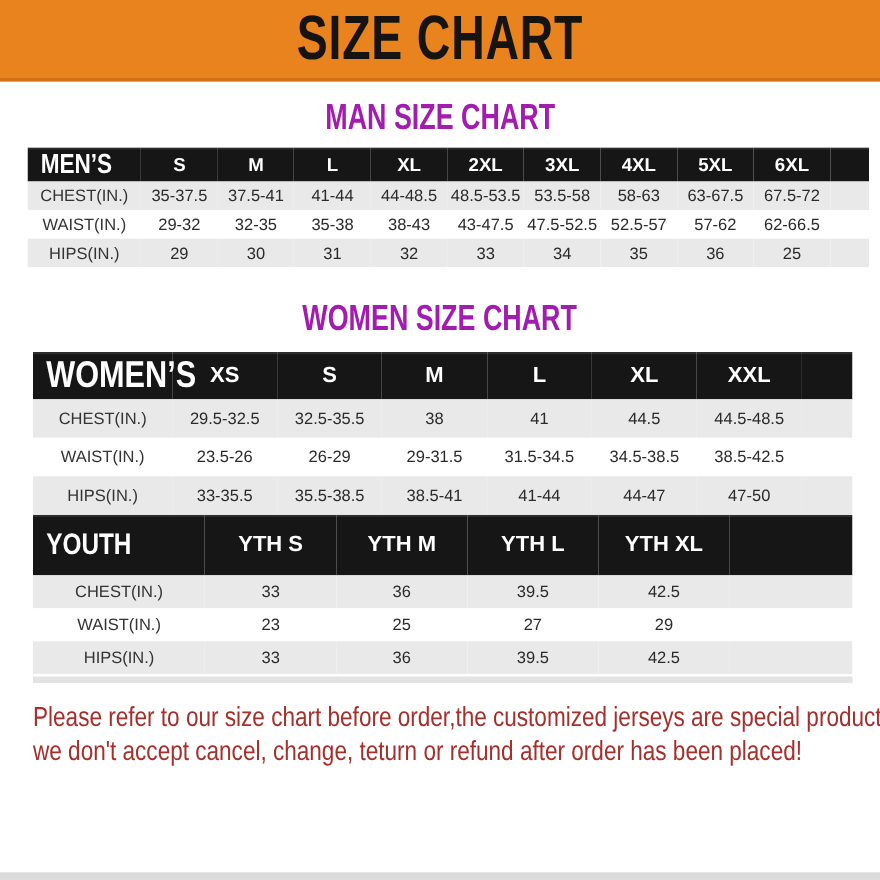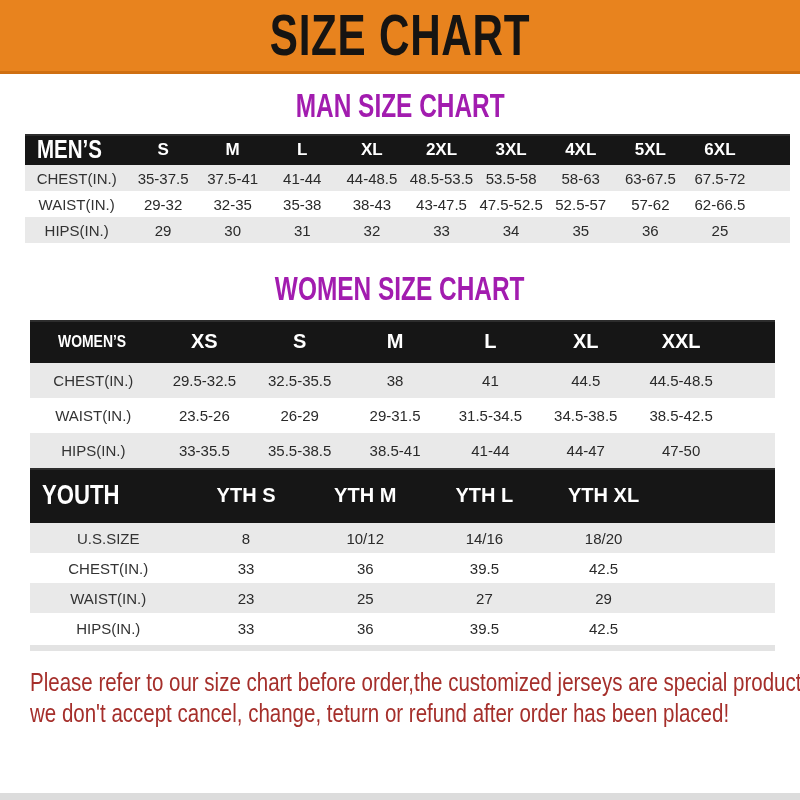--- a/index.html
+++ b/index.html
@@ -41,21 +41,21 @@
 
   thead tr{background:#161616;}
   thead th{
     color:#ffffff;text-align:center;font-weight:700;padding:0;
     box-shadow:inset 0 2px 0 rgba(255,255,255,0.10);
   }
   thead th.group-label{text-align:left;padding-left:12px;}
   .t-men thead th{height:31px;font-size:17px;}
   .t-men thead th.group-label{font-size:25px;font-weight:800;}
   .t-women thead th{height:43px;font-size:20px;}
-  .t-women thead th.group-label{font-size:17px;font-weight:800;text-align:center;}
+  .t-women thead th.group-label{font-size:34px;font-weight:800;text-align:center;}
   .t-youth thead th{height:55px;font-size:20px;}
   .t-youth thead th.group-label{font-size:27px;font-weight:800;}
 
   tbody td{text-align:center;padding:0;color:#2a2a2a;}
   tbody td.row-label{color:#333333;}
   tbody tr:nth-child(odd){background:#e9e9e9;}
   tbody tr:nth-child(even){background:#ffffff;}
   .t-men tbody td{height:26px;font-size:15px;}
   .t-women tbody td{height:35px;font-size:15px;}
   .t-youth tbody td{height:30px;font-size:15px;}
@@ -233,28 +233,20 @@
               <th class="group-label"><span class="condensed-l">YOUTH</span></th>
               <th>YTH S</th>
               <th>YTH M</th>
               <th>YTH L</th>
               <th>YTH XL</th>
               <th></th>
             </tr>
           </thead>
           <tbody>
             <tr>
-              <td class="row-label">U.S.SIZE</td>
-              <td>8</td>
-              <td>10/12</td>
-              <td>14/16</td>
-              <td>18/20</td>
-              <td></td>
-            </tr>
-            <tr>
               <td class="row-label">CHEST(IN.)</td>
               <td>33</td>
               <td>36</td>
               <td>39.5</td>
               <td>42.5</td>
               <td></td>
             </tr>
             <tr>
               <td class="row-label">WAIST(IN.)</td>
               <td>23</td>

